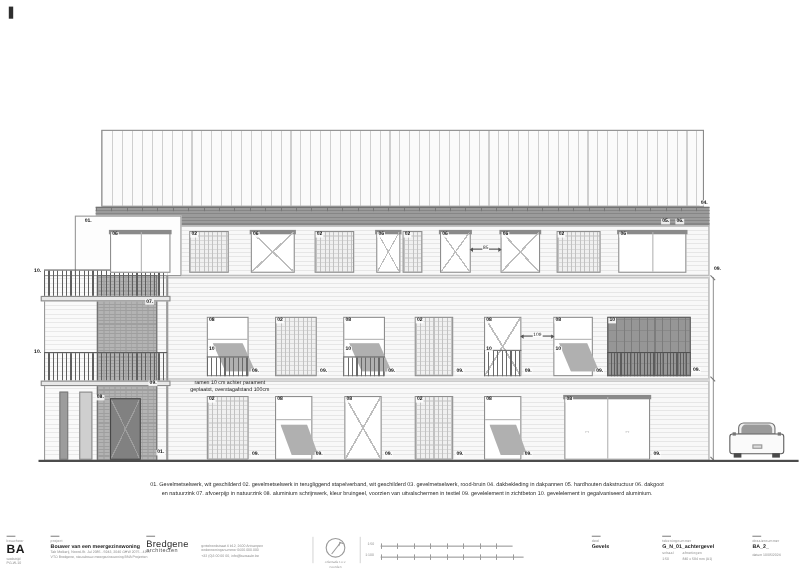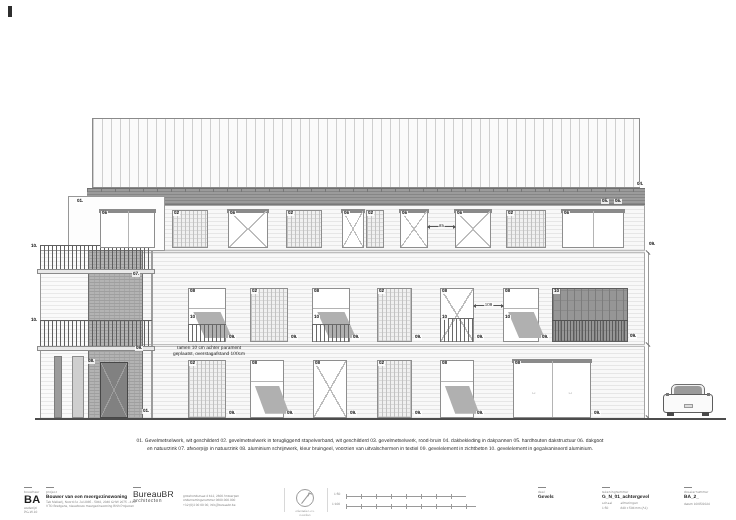--- a/index.html
+++ b/index.html
@@ -303,39 +303,39 @@
       </div>
     </div>
 </div>
 
 <div class="abs legend">
   <div>01. Gevelmetselwerk, wit geschilderd  02. gevelmetselwerk in terugliggend stapelverband, wit geschilderd   03. gevelmetselwerk, rood-bruin  04. dakbekleding in dakpannen  05. hardhouten dakstructuur  06. dakgoot</div>
   <div>en natuurzink  07. afvoerpijp in natuurzink  08. aluminium schrijnwerk, kleur bruingeel, voorzien van uitvalschermen in textiel   09. gevelelement in zichtbeton  10. gevelelement in gegalvaniseerd aluminium.</div>
 </div>
 
 <div>
-  <div class="abs tb" style="left:24px">
+  <div class="abs tb" style="left:6px">
     <div class="tb-rule"></div>
     <div class="tb-h">bouwheer</div>
     <div class="tb-big">BA</div>
     <div class="tb-sub">wedstrijd</div>
     <div class="tb-sub">PG-W-10</div>
   </div>
 
   <div class="abs tb" style="left:46px">
     <div class="tb-rule"></div>
     <div class="tb-h">project</div>
     <div class="tb-bold">Bouwer van een meergezinswoning</div>
     <div class="tb-sub">Tab Melkerij, Noord-St. Jul 2085 - 5943, 2040 GHW 2075 - 4157</div>
     <div class="tb-sub">VTO Bredgene, nieuwbouw meergezinswoning BNA Projecten</div>
   </div>
 
   <div class="abs tb" style="left:133px">
     <div class="tb-rule"></div>
-    <div class="tb-name">BureauBR</div>
+    <div class="tb-name">Bredgene</div>
     <div class="tb-name2">architecten</div>
   </div>
   <div class="abs tb" style="left:183px;top:494px">
     <div class="tb-sub">grotehondstraat 4 b12, 2600 Antwerpen</div>
     <div class="tb-sub">ondernemingsnummer 0600.000.000</div>
     <div class="tb-sub">+32 (0)3 00 00 00, info@bureaubr.be</div>
   </div>
 
   <div class="abs tb-sep" style="left:284px"></div>
   <div class="abs north"></div>

